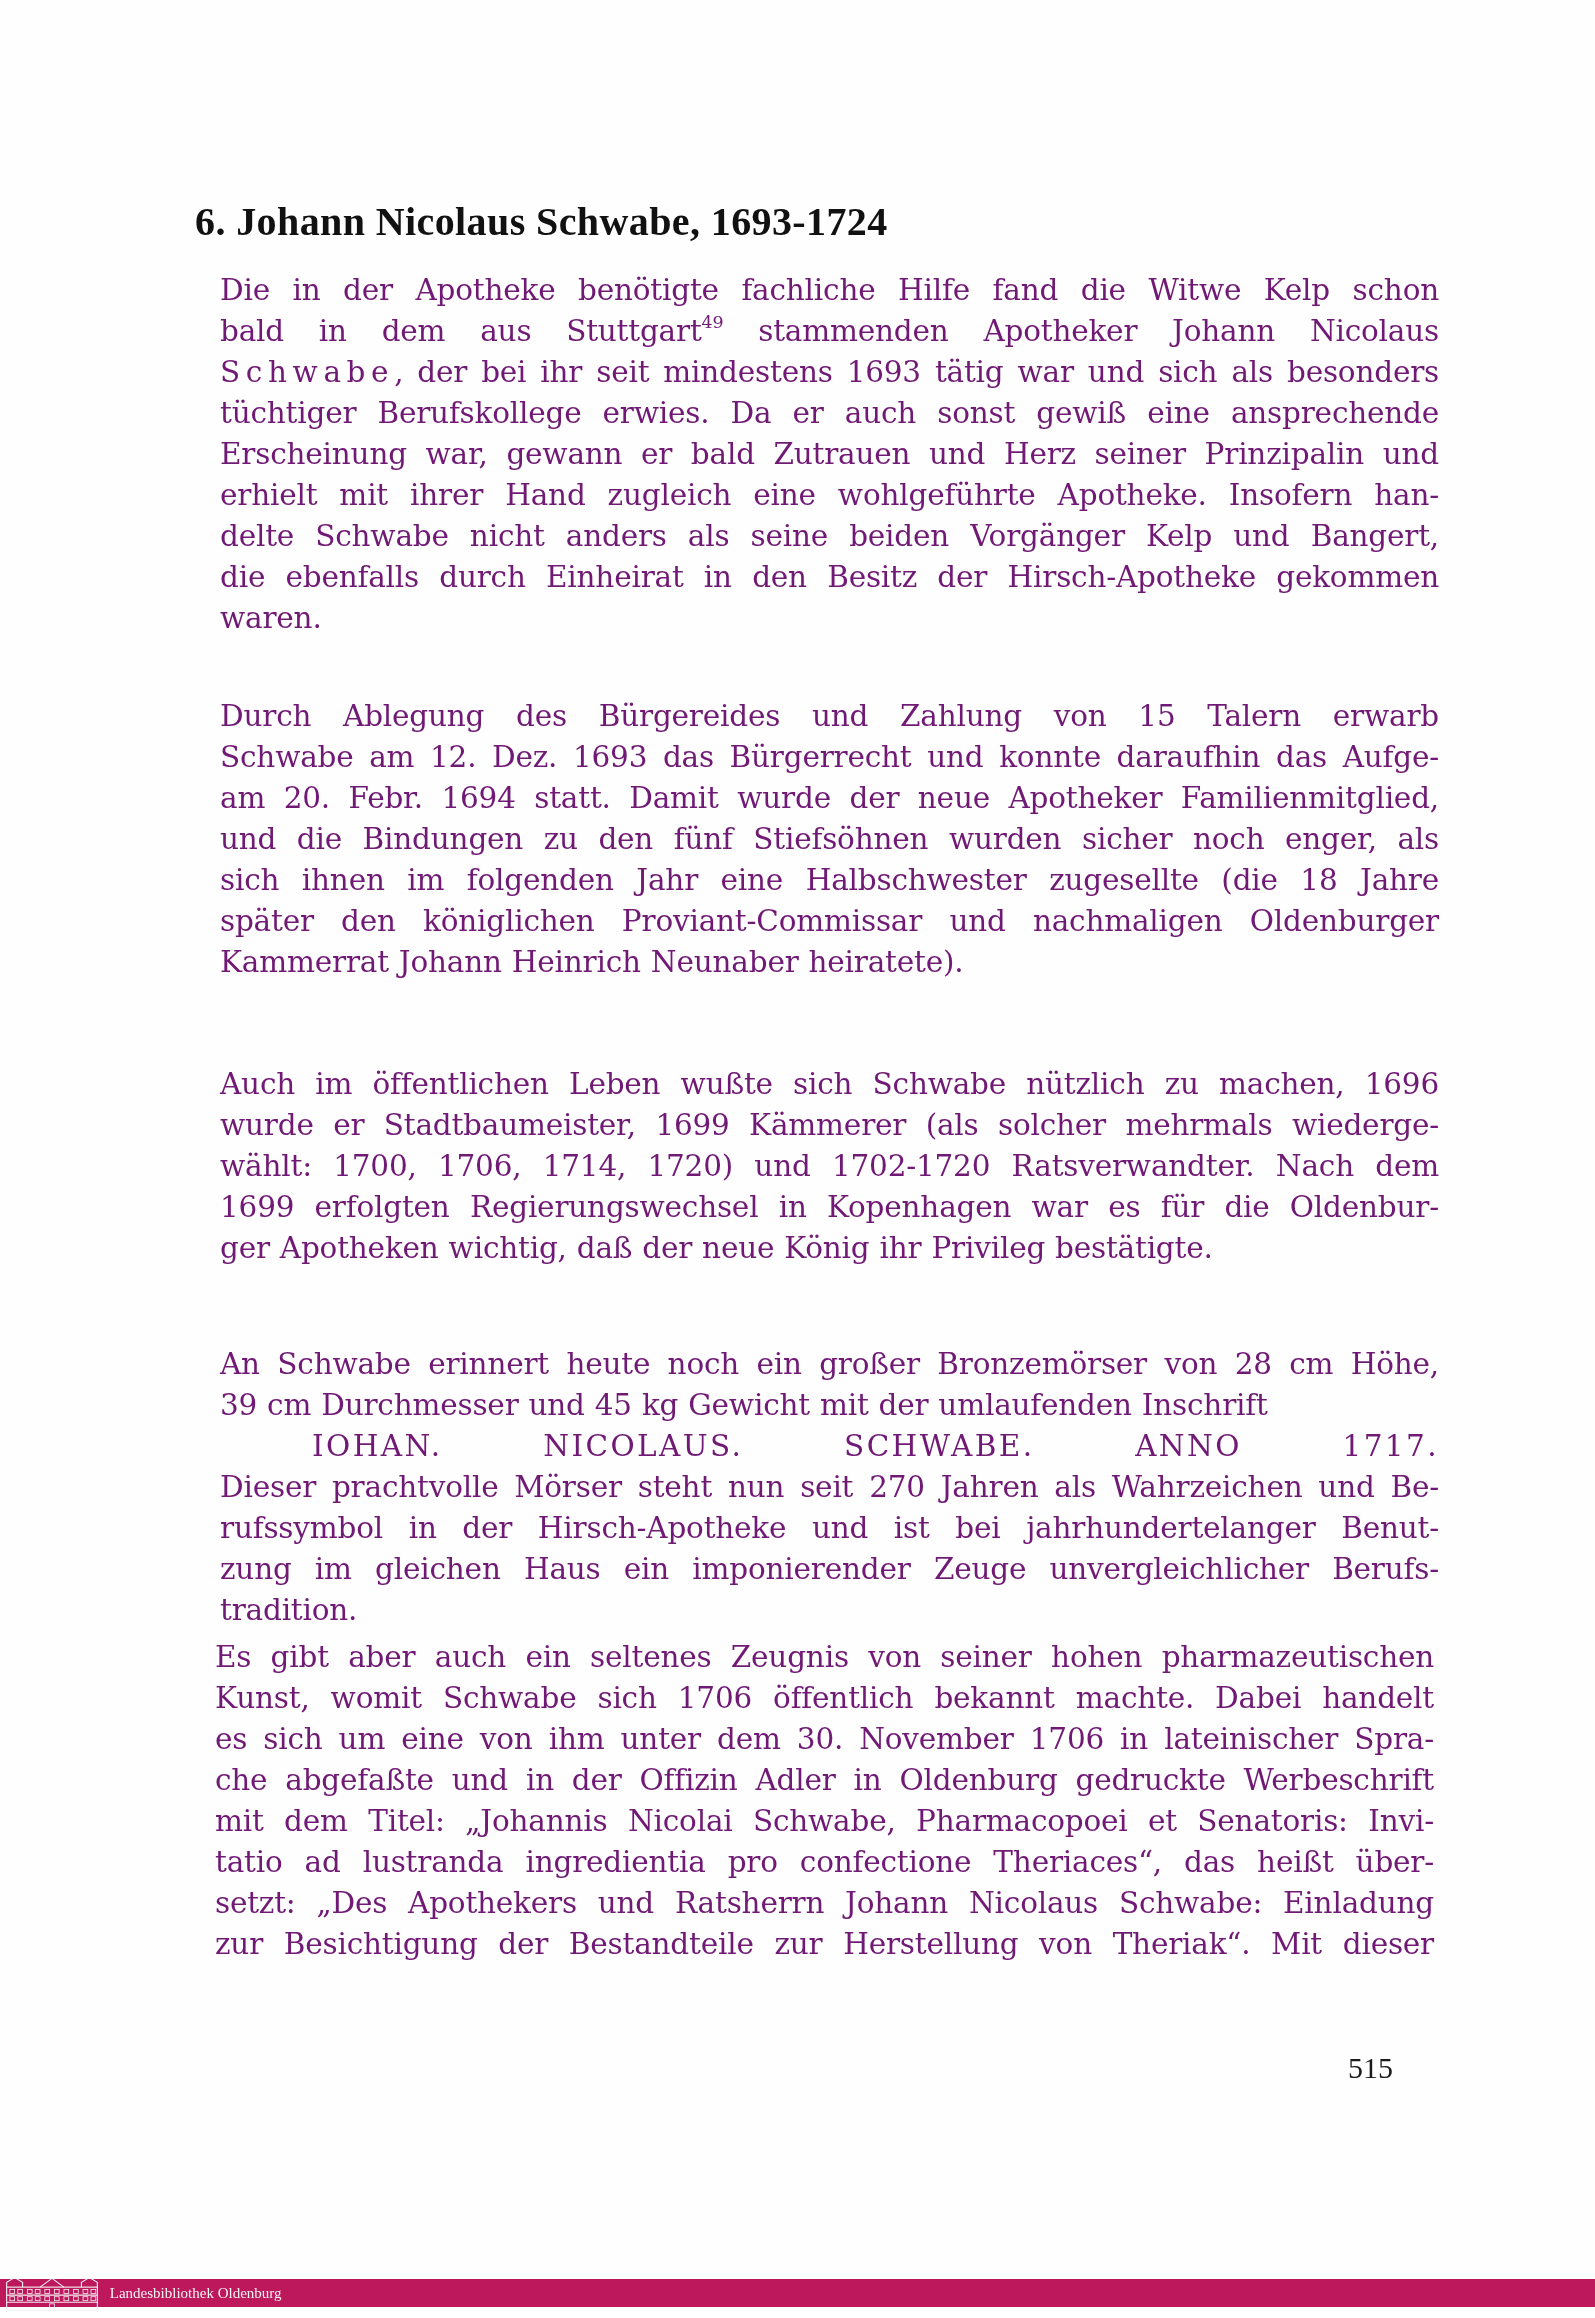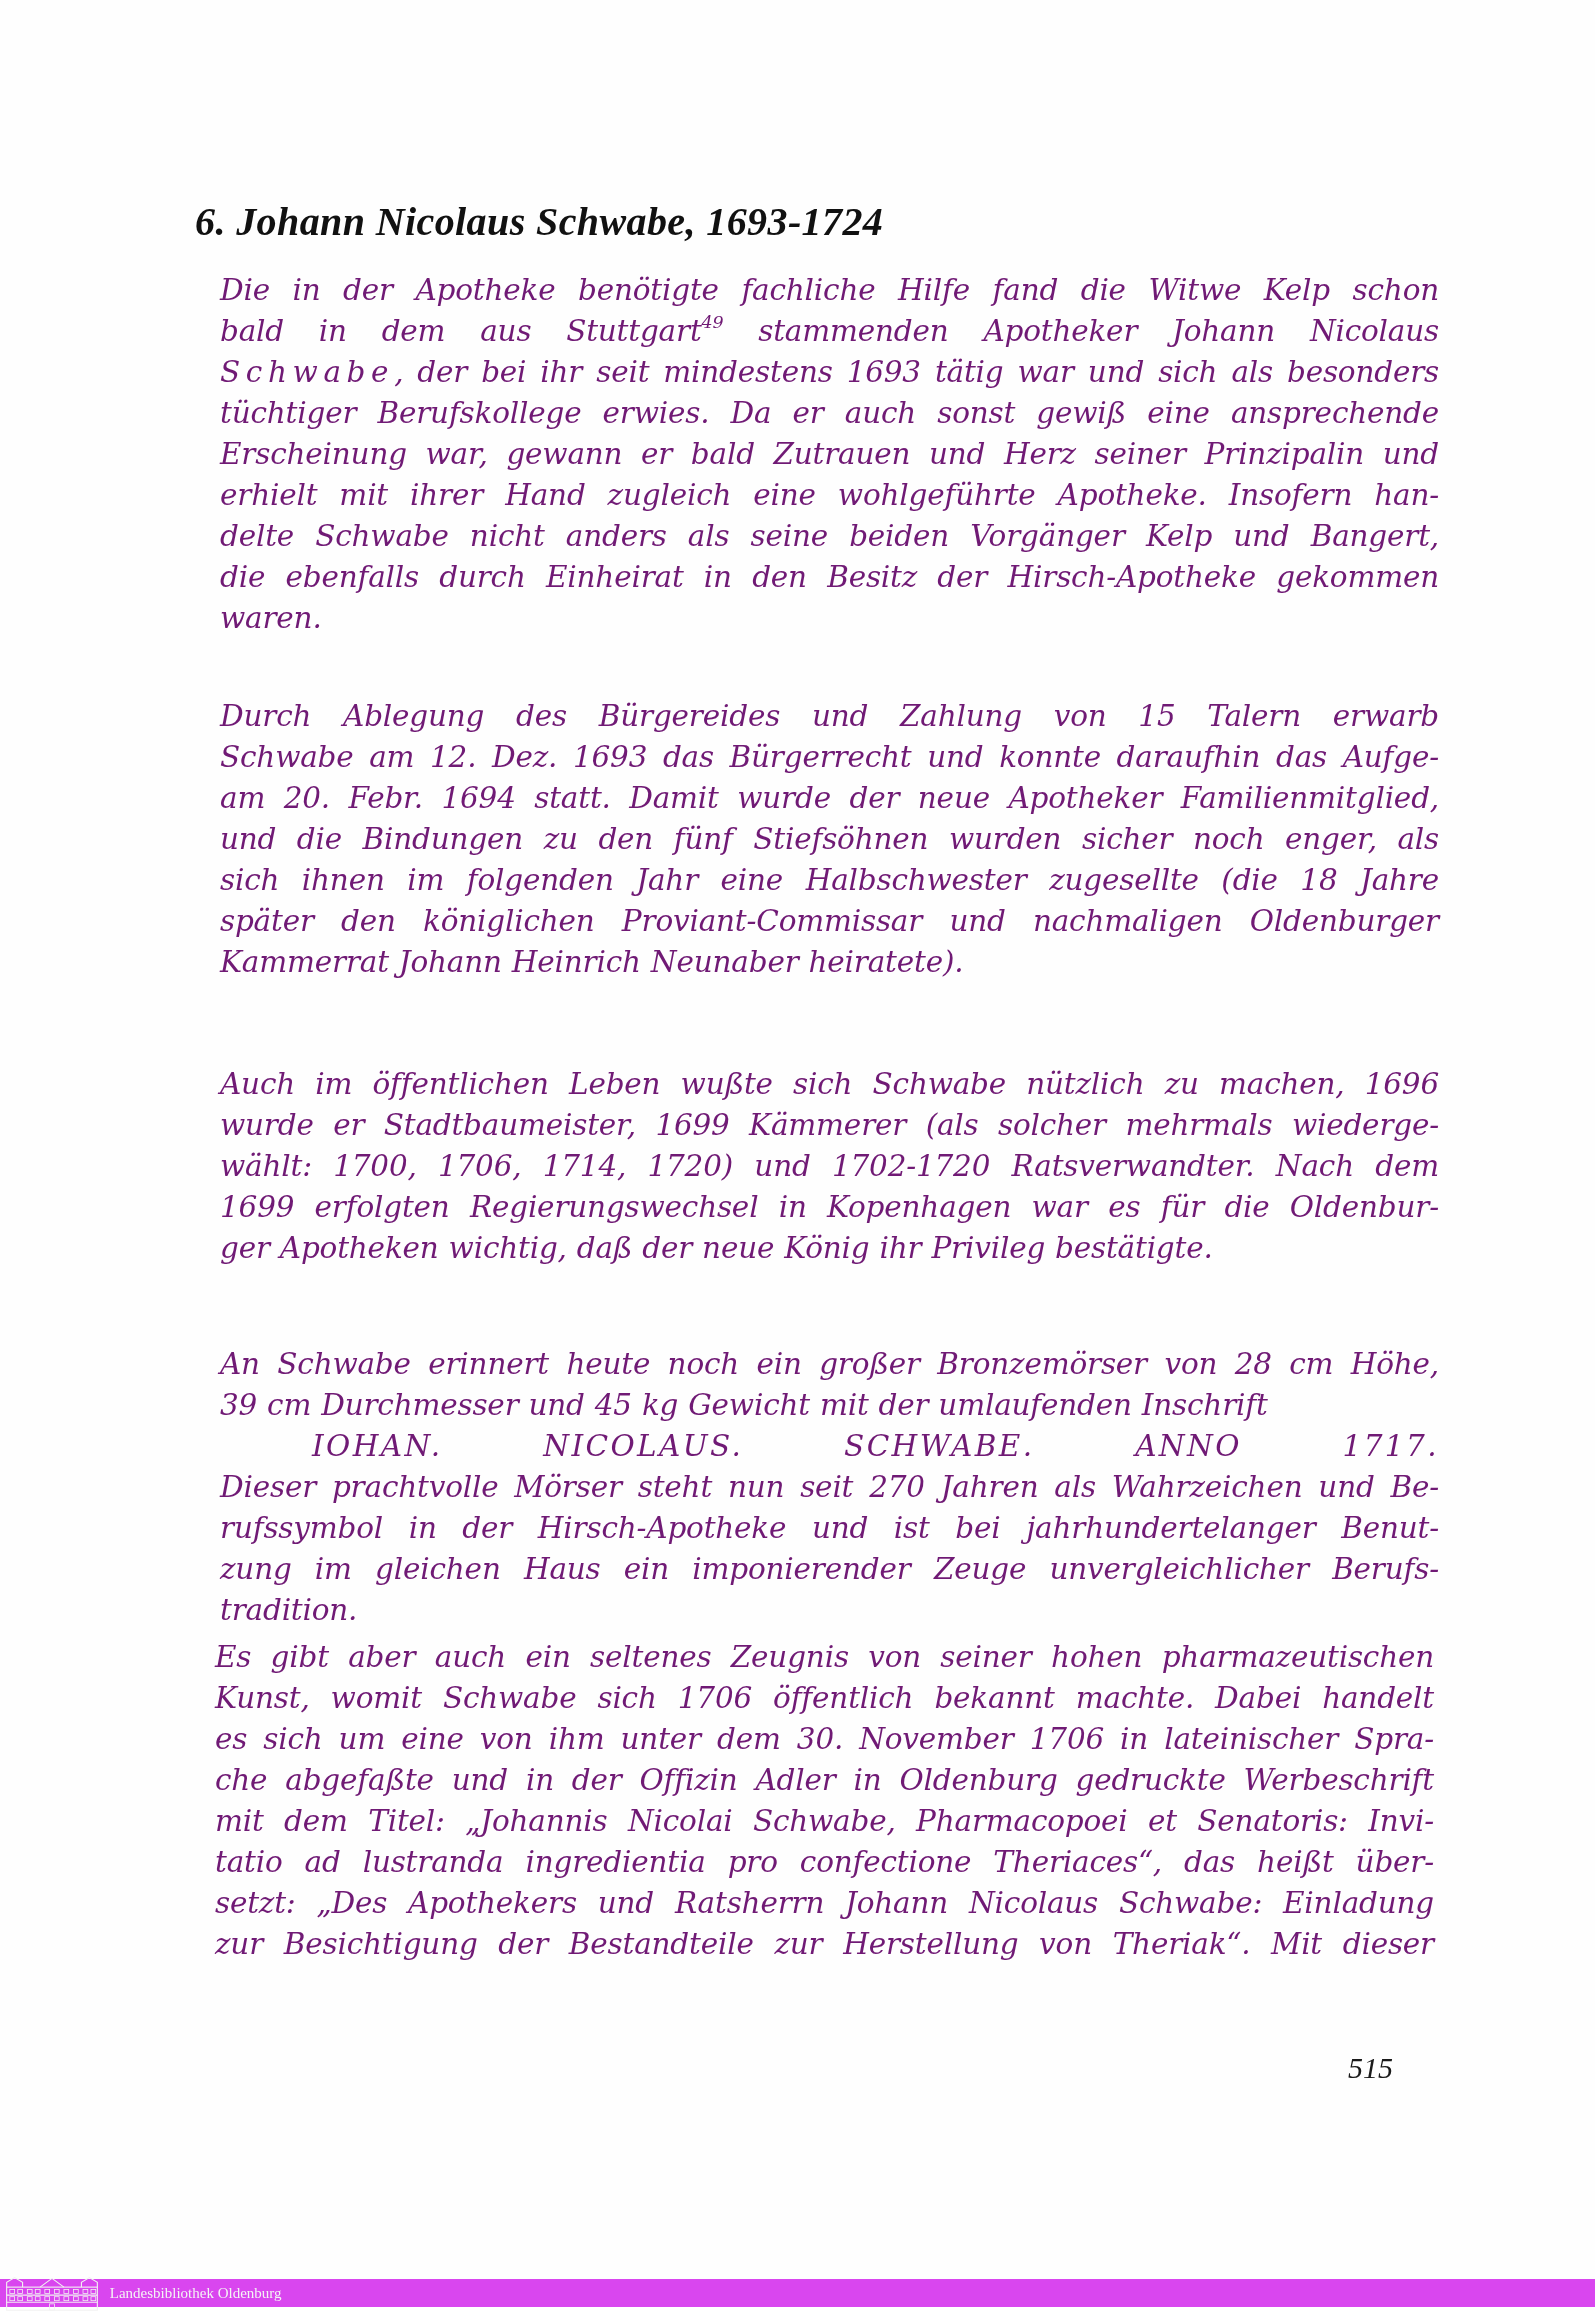--- a/index.html
+++ b/index.html
@@ -1,21 +1,21 @@
 <!DOCTYPE html>
 <html style="font-size:12.8px"><head>
 <meta charset="utf-8">
 <style>
   html, body { margin: 0; padding: 0; }
   body {
     width: 1595px; height: 2319px; position: relative; overflow: hidden;
     background: #ffffff; color: #141414;
     font-family: "DejaVu Serif", "Liberation Serif", serif;
   }
-  .page { position: absolute; left: 0; top: 0; width: 1595px; height: 2279px; background: #fefefe; font-style: italic; }
+  .page { position: absolute; left: 0; top: 0; width: 1595px; height: 2279px; background: #fefefe; }
   .heading {
     position: absolute; left: 195px; top: 198px;
     font-family: "Liberation Serif", "DejaVu Serif", serif;
     font-weight: bold; font-size: 40px; letter-spacing: 0.4px; color: #111;
     white-space: nowrap;
   }
   .para {
     position: absolute; left: 190px; width: 1219px;
     font-family: "DejaVu Serif", serif;
     font-size: 29.5px; line-height: 41px; color: #701a75;
@@ -27,21 +27,21 @@
   sup.fn { font-size: 17.5px; vertical-align: 12.8px; line-height: 0; }
   .inscription {
     display: block; padding-left: 92px; letter-spacing: 2.4px; text-align-last: left;
   }
   .pagenum {
     position: absolute; left: 1348px; top: 2051px;
     font-family: "Liberation Serif", serif; font-size: 30px; color: #1a1a1a;
   }
   .footer {
     position: absolute; left: 0; top: 2279px; width: 1595px; height: 28px;
-    background: #d946ef; display: flex; align-items: center;
+    background: #be185d; display: flex; align-items: center;
   }
   .footer .logo { width: 94px; height: 35px; margin-left: 4.8px; }
   .footer .label {
     margin-left: 11px; font-family: "Liberation Serif", serif; font-size: 15px; color: #f4f4f4;
   }
 </style>
 </head>
 <body>
 
 <div class="page">

